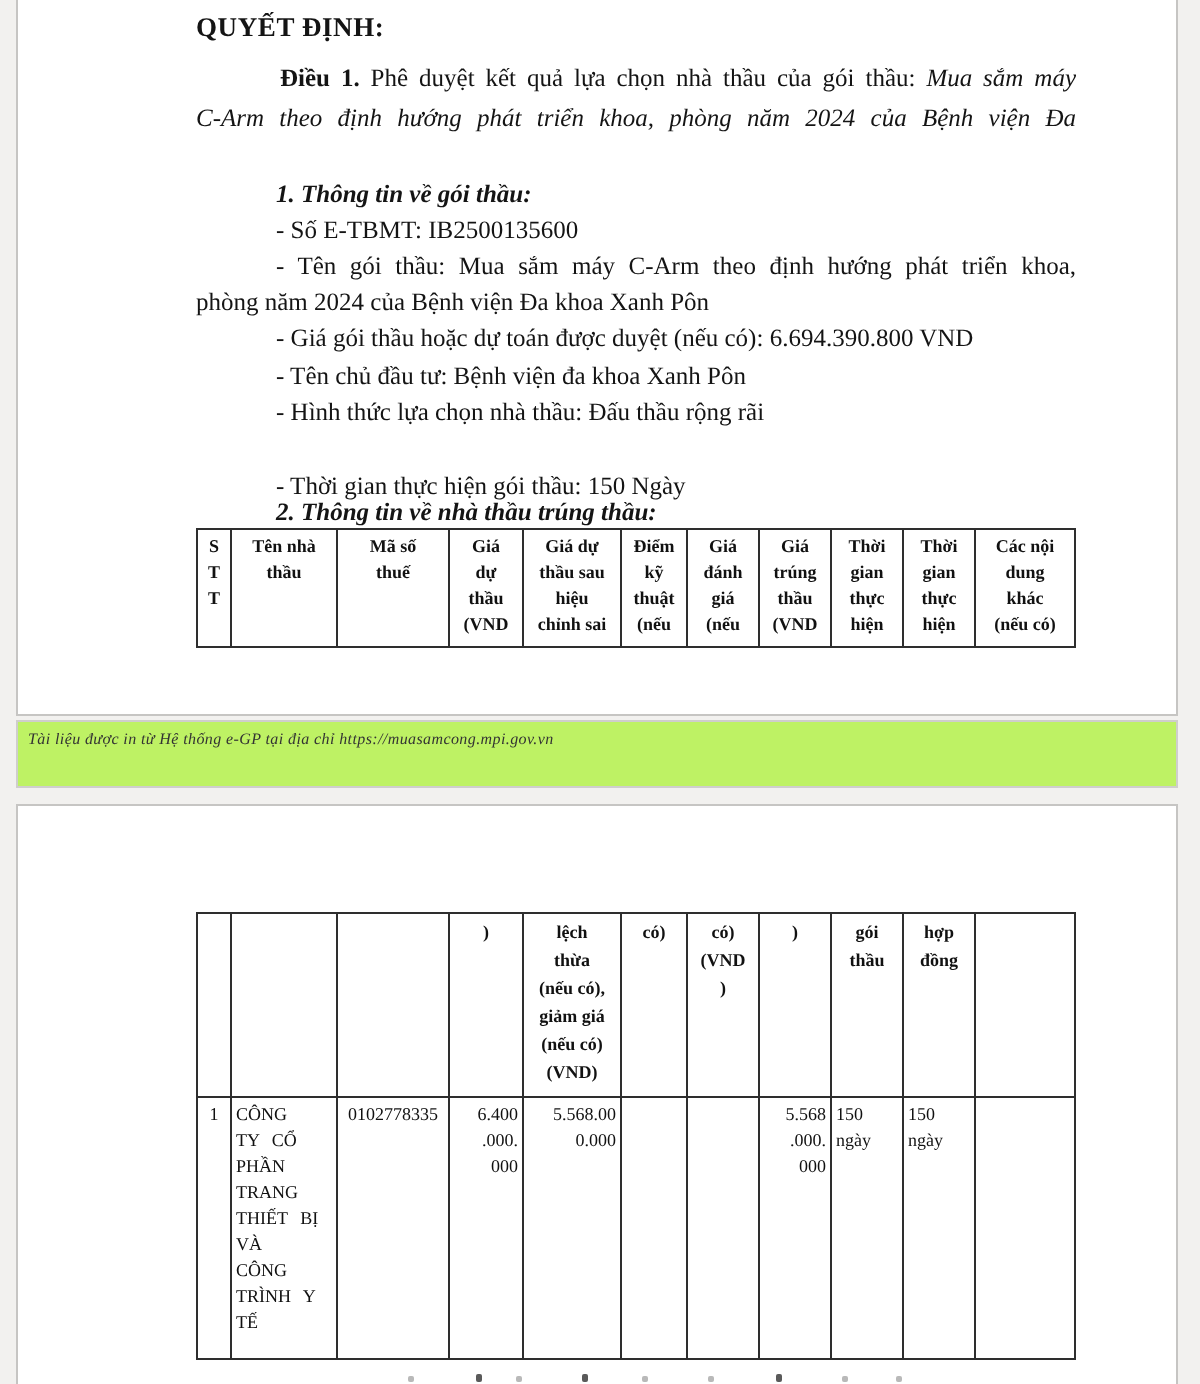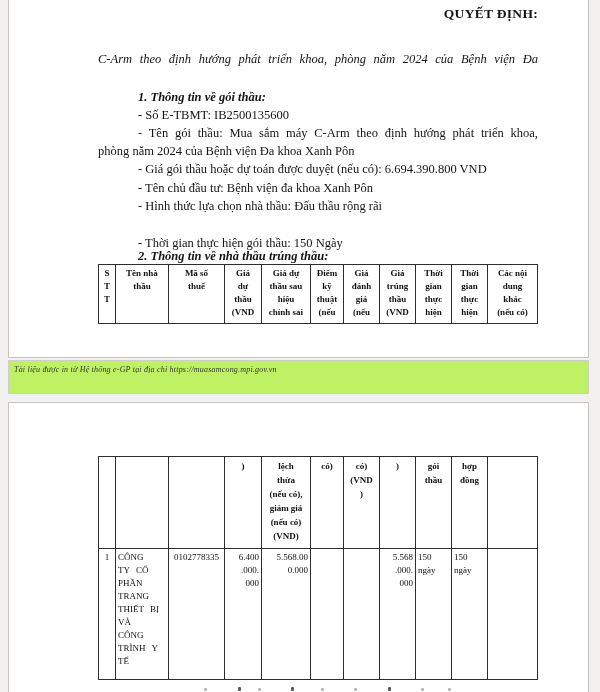--- a/index.html
+++ b/index.html
@@ -10,21 +10,21 @@
     color:#141414;
   }
   .page{position:absolute;left:8px;width:581px;background:#ffffff;box-sizing:border-box;}
   .page1{top:0;height:358px;border-left:1px solid #c6c5c3;border-right:1px solid #c6c5c3;border-bottom:1px solid #c6c5c3;}
   .footer-strip{position:absolute;left:8px;top:360px;width:581px;height:34px;background:#bef264;border:1px solid #cfcecc;box-sizing:border-box;}
   .page2{top:402px;height:290px;border-left:1px solid #c6c5c3;border-right:1px solid #c6c5c3;border-top:1px solid #c6c5c3;border-bottom:none;}
   .line{position:absolute;font-size:12.5px;line-height:15px;white-space:nowrap;}
   .b{font-weight:bold;}
   .i{font-style:italic;}
   .jl{white-space:normal;text-align:justify;text-align-last:justify;height:17px;overflow:hidden;}
-  .title{top:6px;left:89px;width:440px;text-align:right;font-size:13.5px;font-weight:bold;letter-spacing:.3px;}
+  .title{top:6px;left:89px;width:440px;text-align:left;font-size:13.5px;font-weight:bold;letter-spacing:.3px;}
   .doc-table{position:absolute;border-collapse:collapse;table-layout:fixed;background:#fff;}
   .doc-table td{
     border:1px solid #2e2e2e;vertical-align:top;padding:2px 2px;
     font-size:9px;line-height:13px;color:#111;overflow:hidden;
   }
   .th{font-weight:bold;text-align:center;white-space:pre-line;}
   .t2h td{line-height:14px;}
   .num{text-align:right;white-space:pre-line;line-height:13.5px;padding-right:3px;}
   .ctr{text-align:center;}
   .contractor{white-space:pre-line;word-spacing:4px;line-height:13.8px;padding-left:3px;font-size:8.8px;}
@@ -36,20 +36,23 @@
 </style>
 </head>
 <body>
 
 <div class="viewport">
 
   <div class="page page1">
 
     <div class="line title">QUYẾT ĐỊNH:</div>
 
+    <div class="line jl" style="top:32px;left:131px;width:398px">
+      <span class="b">Điều 1.</span><span> Phê duyệt kết quả lựa chọn nhà thầu của gói thầu: </span><span class="i">Mua sắm máy</span>
+    </div>
     <div class="line jl i" style="top:51.5px;left:89px;width:440px">C-Arm theo định hướng phát triển khoa, phòng năm 2024 của Bệnh viện Đa</div>
 
     <div class="line b i" style="top:89.5px;left:129px">1. Thông tin về gói thầu:</div>
 
     <div class="line" style="top:107.5px;left:129px">- Số E-TBMT: IB2500135600</div>
     <div class="line jl" style="top:125.8px;left:129px;width:400px">- Tên gói thầu: Mua sắm máy C-Arm theo định hướng phát triển khoa,</div>
     <div class="line" style="top:144.1px;left:89px">phòng năm 2024 của Bệnh viện Đa khoa Xanh Pôn</div>
     <div class="line" style="top:162.4px;left:129px">- Giá gói thầu hoặc dự toán được duyệt (nếu có): 6.694.390.800 VND</div>
     <div class="line" style="top:180.7px;left:129px">- Tên chủ đầu tư: Bệnh viện đa khoa Xanh Pôn</div>
     <div class="line" style="top:199px;left:129px">- Hình thức lựa chọn nhà thầu: Đấu thầu rộng rãi</div>

